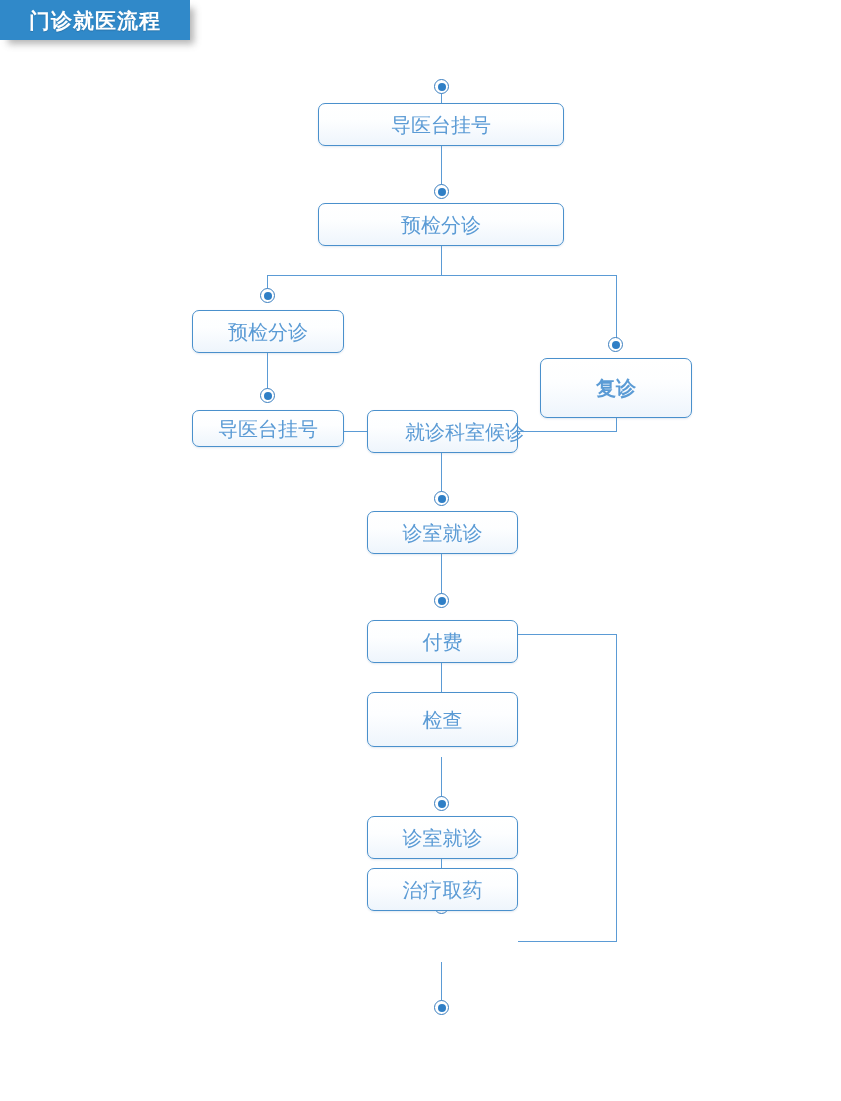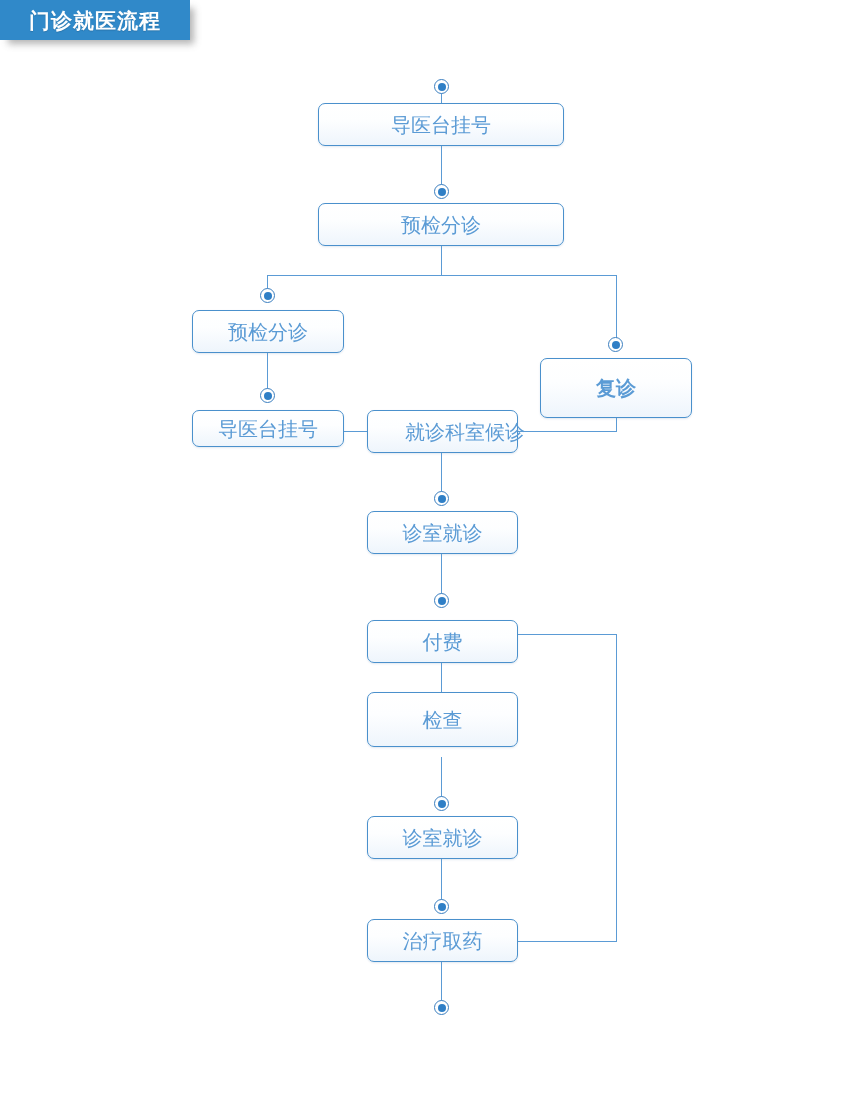--- a/index.html
+++ b/index.html
@@ -159,16 +159,16 @@
   <div class="node" style="left:367px; top:410px; width:151px; height:43px;padding-left:45px;">就诊科室候诊</div>
 
   <div class="node" style="left:367px; top:511px;  width:151px; height:43px;">诊室就诊</div>
 
   <div class="node" style="left:367px; top:620px;  width:151px; height:43px;">付费</div>
 
   <div class="node" style="left:367px; top:692px;  width:151px; height:55px;">检查</div>
 
   <div class="node" style="left:367px; top:816px;  width:151px; height:43px;">诊室就诊</div>
 
-  <div class="node" style="left:367px; top:919px;  width:151px; height:43px;">治疗取药</div>
+  <div class="node" style="left:367px; top:868px;  width:151px; height:43px;">治疗取药</div>
 
 
 </div>
 
 </body></html>

